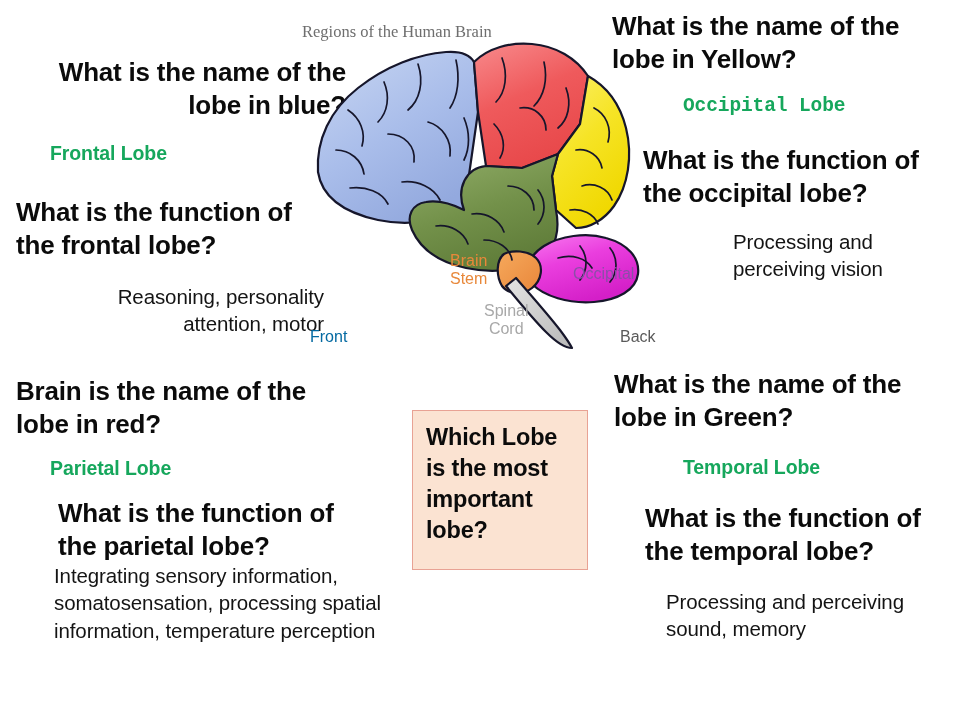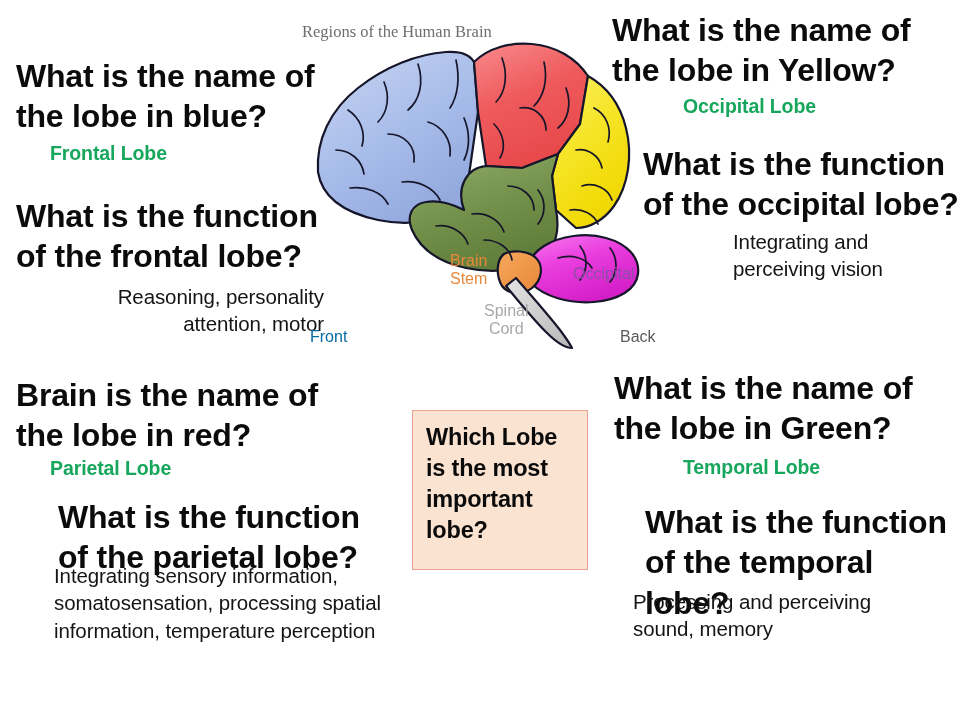--- a/index.html
+++ b/index.html
@@ -14,21 +14,21 @@
     overflow: hidden;
     font-family: "Liberation Sans", sans-serif;
     color: #000000;
   }
 
   .abs { position: absolute; }
 
   
   .q {
     font-weight: bold;
-    font-size: 32px;
+    font-size: 26px;
     line-height: 1.26;
     color: #0b0b0b;
     letter-spacing: -0.2px;
   }
   .a-name {
     font-weight: bold;
     font-size: 19.5px;
     line-height: 1.25;
     color: #16a75c;
     letter-spacing: -0.1px;
@@ -89,51 +89,51 @@
   }
   #label-brain-stem { left: 162px; top: 252px; color: #e8883a; }
   #label-spinal-cord { left: 196px; top: 302px; color: #a8a8a8; text-align: center; }
   #label-cerebellum { left: 285px; top: 265px; color: #8b4fa8; }
   #label-front { left: 22px; top: 328px; color: #0369a1; }
   #label-back { left: 332px; top: 328px; color: #5a5a5a; }
 </style>
 </head>
 <body>
 
-<div class="abs q" style="left:16px; top:56px; width:330px;">What is the name of the lobe in blue?</div>
+<div class="abs q" style="left:16px; top:56px; width:330px;text-align:right;">What is the name of the lobe in blue?</div>
 
 <div class="abs a-name" style="left:50px; top:141px; width:300px;">Frontal Lobe</div>
 
 <div class="abs q" style="left:16px; top:196px; width:320px;">What is the function of the frontal lobe?</div>
 
 <div class="abs a-text" style="left:54px; top:283px; width:270px;text-align:right;">Reasoning, personality attention, motor</div>
 
 <div class="abs q" style="left:16px; top:375px; width:330px;">Brain is the name of the lobe in red?</div>
 
 <div class="abs a-name" style="left:50px; top:456px; width:300px;">Parietal Lobe</div>
 
 <div class="abs q" style="left:16px; top:497px; width:320px;margin-left:42px;">What is the function of the parietal lobe?</div>
 
 <div class="abs a-text" style="left:42px; top:562px; width:370px;margin-left:12px;">Integrating sensory information, somatosensation, processing spatial information, temperature perception</div>
 
 <div class="abs q" style="left:612px; top:10px; width:330px;">What is the name of the lobe in Yellow?</div>
 
-<div class="abs a-name" style="left:683px; top:94px; width:270px;">Occipital Lobe</div>
+<div class="abs a-name" style="left:683px; top:94px; width:270px;font-family:Liberation Mono, monospace;">Occipital Lobe</div>
 
 <div class="abs q" style="left:643px; top:144px; width:320px;">What is the function of the occipital lobe?</div>
 
-<div class="abs a-text" style="left:733px; top:228px; width:222px;">Integrating and perceiving vision</div>
+<div class="abs a-text" style="left:733px; top:228px; width:222px;">Processing and perceiving vision</div>
 
 <div class="abs q" style="left:614px; top:368px; width:340px;">What is the name of the lobe in Green?</div>
 
 <div class="abs a-name" style="left:683px; top:455px; width:270px;">Temporal Lobe</div>
 
 <div class="abs q" style="left:645px; top:502px; width:320px;">What is the function of the temporal lobe?</div>
 
-<div class="abs a-text" style="left:633px; top:588px; width:292px;">Processing and perceiving sound, memory</div>
+<div class="abs a-text" style="left:666px; top:588px; width:292px;">Processing and perceiving sound, memory</div>
 
 <div class="abs" id="callout-box">
   <div class="q">Which Lobe is the most important lobe?</div>
 </div>
 
 <div class="abs" id="brain-figure">
 
   <div id="brain-title">Regions of the Human Brain</div>
 
   <svg id="brain-svg" width="390" height="360" viewBox="0 0 390 360">

